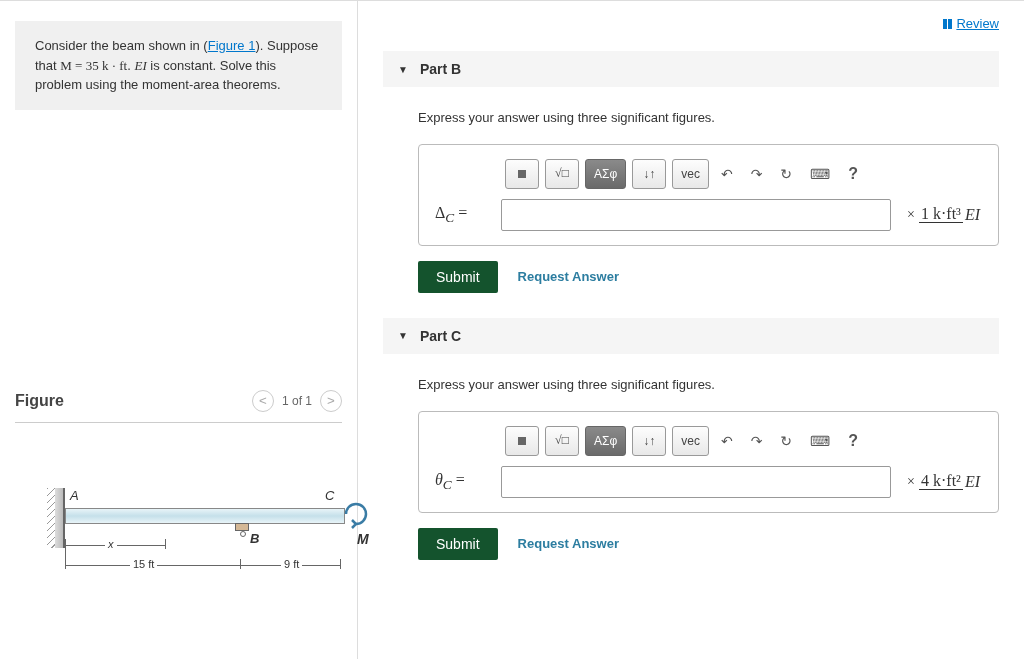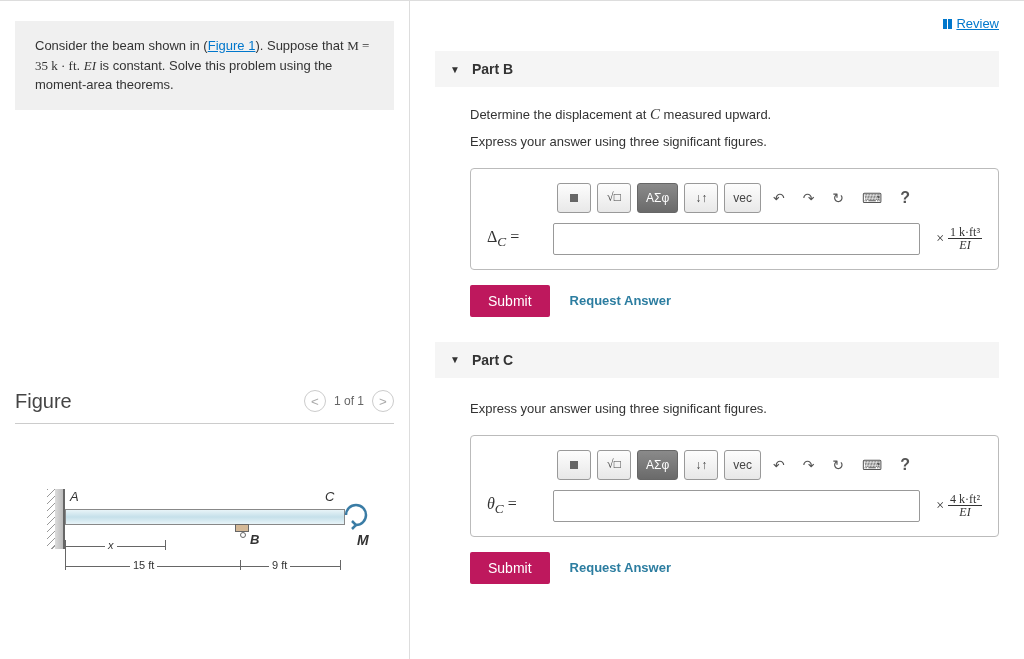--- a/index.html
+++ b/index.html
@@ -1,24 +1,24 @@
 <!DOCTYPE html>
 <html><head>
 <meta charset="utf-8">
 <style>
 * { box-sizing: border-box; margin: 0; padding: 0; }
 body { font-family: Arial, Helvetica, sans-serif; font-size: 13px; color: #333; background: #fff; width: 1024px; height: 659px; overflow: hidden; }
 .main-container { display: flex; height: 100%; border-top: 1px solid #ddd; }
-.left-panel { width: 410px; padding: 0; border-right: 1px solid #ddd; position: relative; }
+.left-panel { width: 358px; padding: 0; border-right: 1px solid #ddd; position: relative; }
 .right-panel { flex: 1; padding: 10px 25px 0 25px; position: relative; overflow: hidden; }
 .problem-statement { background: #f0f0f0; padding: 15px 20px; margin: 20px 15px; line-height: 1.5; }
 .problem-statement a { color: #0077cc; text-decoration: underline; }
 .figure-section { padding: 0 15px; margin-top: 280px; }
 .figure-header { display: flex; justify-content: space-between; align-items: center; border-bottom: 1px solid #ccc; padding-bottom: 10px; margin-bottom: 20px; }
-.figure-title { font-size: 20px; font-weight: normal; color: #444; }
+.figure-title { font-size: 16px; font-weight: bold; color: #444; }
 .figure-nav { display: flex; align-items: center; gap: 8px; color: #666; font-size: 12px; }
 .nav-btn { width: 22px; height: 22px; border: 1px solid #ccc; border-radius: 50%; background: #fff; display: flex; align-items: center; justify-content: center; cursor: pointer; color: #aaa; }
 .figure-image { margin: 60px 20px 0 20px; position: relative; height: 120px; }
 .beam { width: 280px; height: 16px; background: linear-gradient(to bottom, #e8f4f8 0%, #c5e0ea 50%, #e8f4f8 100%); border: 1px solid #888; position: absolute; top: 25px; left: 30px; }
 .wall { position: absolute; left: 20px; top: 5px; width: 10px; height: 60px; background: linear-gradient(to right, #ddd, #bbb); border-right: 2px solid #666; }
 .wall::before { content: ""; position: absolute; left: -8px; top: 0; width: 8px; height: 60px; background: repeating-linear-gradient(135deg, #999 0, #999 1px, transparent 1px, transparent 5px); }
 .label-a { position: absolute; left: 35px; top: 5px; font-style: italic; font-size: 13px; }
 .label-b { position: absolute; left: 215px; top: 48px; font-style: italic; font-size: 13px; font-weight: bold; }
 .label-c { position: absolute; left: 290px; top: 5px; font-style: italic; font-size: 13px; }
 .support { position: absolute; left: 200px; top: 40px; width: 14px; height: 8px; border: 1px solid #666; background: #d4b896; }
@@ -26,21 +26,21 @@
 .moment-arrow { position: absolute; left: 305px; top: 15px; width: 32px; height: 32px; }
 .moment-arrow svg { width: 32px; height: 32px; }
 .label-m { position: absolute; left: 322px; top: 48px; font-style: italic; font-weight: bold; font-size: 14px; }
 .dim-line { position: absolute; top: 70px; border-top: 1px solid #666; }
 .dim-x { left: 30px; width: 100px; top: 62px; }
 .dim-15 { left: 30px; width: 175px; top: 82px; }
 .dim-9 { left: 205px; width: 100px; top: 82px; }
 .dim-label { position: absolute; font-size: 11px; background: #fff; padding: 0 3px; }
 .dim-x-lbl { left: 70px; top: 55px; font-style: italic; }
 .dim-15-lbl { left: 95px; top: 75px; }
-.dim-9-lbl { left: 234px; top: 75px; }
+.dim-9-lbl { left: 246px; top: 75px; }
 .dim-tick { position: absolute; width: 1px; height: 12px; background: #666; }
 .review-link { position: absolute; right: 25px; top: 15px; color: #0077cc; text-decoration: underline; font-size: 13px; display: flex; align-items: center; gap: 4px; }
 .review-icon { display: inline-flex; gap: 1px; }
 .review-icon span { width: 4px; height: 10px; background: #0077cc; }
 .part-header { background: #f5f5f5; padding: 10px 15px; margin-top: 40px; display: flex; align-items: center; gap: 12px; }
 .part-header.second { margin-top: 25px; }
 .caret { cursor: pointer; font-size: 10px; color: #333; }
 .part-title { font-weight: bold; font-size: 14px; }
 .part-body { padding: 15px 0 0 35px; }
 .instruction { font-size: 13px; line-height: 1.6; }
@@ -51,25 +51,25 @@
 .tool-btn { border: 1px solid #999; background: linear-gradient(to bottom, #fdfdfd, #e8e8e8); border-radius: 3px; padding: 5px 8px; cursor: pointer; display: flex; align-items: center; justify-content: center; height: 30px; min-width: 34px; font-size: 12px; color: #444; }
 .tool-btn.dark { background: linear-gradient(to bottom, #8a8a8a, #6a6a6a); color: #fff; border-color: #666; }
 .tool-icon { display: flex; align-items: center; gap: 1px; }
 .sq { width: 8px; height: 8px; background: #666; }
 .tool-plain { border: none; background: none; cursor: pointer; padding: 5px 6px; color: #555; font-size: 14px; }
 .tool-plain.q { font-size: 16px; font-weight: bold; }
 .input-row { display: flex; align-items: center; gap: 16px; }
 .var-label { font-family: 'Times New Roman', serif; font-size: 16px; min-width: 50px; }
 .answer-input { flex: 1; height: 32px; border: 1px solid #999; border-radius: 2px; padding: 4px 8px; font-size: 13px; }
 .unit-label { font-family: 'Times New Roman', serif; font-size: 14px; display: flex; align-items: center; gap: 4px; }
-.frac { display: inline-flex; flex-direction: column; align-items: center; font-size: 12px; line-height: 1; }
+.frac { display: inline-flex; align-items: center; font-size: 16px; line-height: 1; }
 .frac-top { border-bottom: 1px solid #333; padding: 0 2px; }
 .frac-bot { padding: 0 2px; }
 .action-row { margin-top: 15px; display: flex; align-items: center; gap: 20px; }
-.submit-btn { background: #be185d; color: #fff; border: none; padding: 8px 18px; font-size: 14px; cursor: pointer; border-radius: 2px; }
+.submit-btn { background: #14532d; color: #fff; border: none; padding: 8px 18px; font-size: 14px; cursor: pointer; border-radius: 2px; }
 .req-ans { color: #2c7da0; font-size: 13px; cursor: pointer; font-weight: bold; }
 .times-sym { font-size: 14px; }
 </style>
 </head>
 <body>
 
 <div class="main-container">
   <div class="left-panel">
     <div class="problem-statement">
       <span>Consider the beam shown in (</span><a href="#">Figure 1</a><span>). Suppose that </span><span style="font-family:'Times New Roman',serif">M = 35 k · ft</span><span>. </span><span style="font-family:'Times New Roman',serif;font-style:italic">EI</span><span> is constant. Solve this problem using the moment-area theorems.</span>
@@ -119,23 +119,20 @@
           <span></span>
         </span>
       <span>Review</span>
     </a>
 
     <div class="part-header">
       <span class="caret">▼</span>
       <span class="part-title">Part B</span>
     </div>
     <div class="part-body">
-      <div class="instruction">
-        <span>Determine the displacement at </span><span class="italic">C</span><span> measured upward.</span>
-      </div>
       <div class="instruction bold-line">Express your answer using three significant figures.</div>
       <div class="answer-box">
         <div class="toolbar">
           <button class="tool-btn">
               <span class="tool-icon">
                 <span class="sq"></span>
               </span>
             </button>
           <button class="tool-btn">
               <span style="font-family:serif">√□</span>

